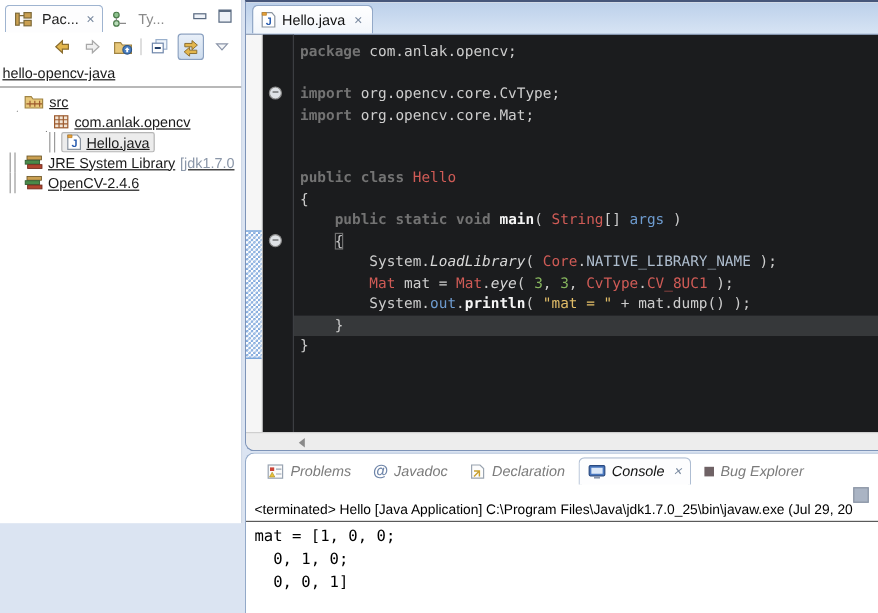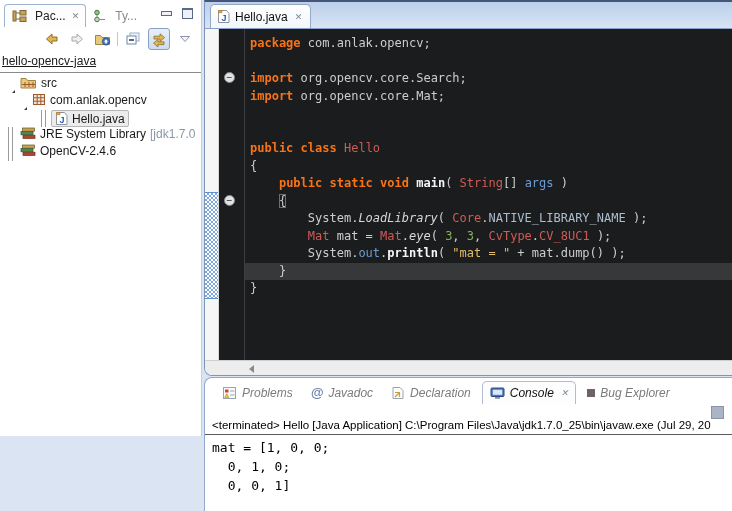--- a/index.html
+++ b/index.html
@@ -21,21 +21,21 @@
   .winbtns{margin-left:auto;display:flex;gap:10px;padding:4px 8px 8px 0;align-items:center;}
   .min-glyph{width:9px;height:3px;border:1px solid #5a6a80;background:#eef2f8;}
   .max-glyph{width:9px;height:8px;border:1px solid #5a6a80;border-top:2px solid #5a6a80;background:#eef2f8;}
   .lp-toolbar{display:flex;justify-content:flex-end;align-items:center;gap:5px;height:24px;padding-right:6px;}
   .tool-btn{display:flex;align-items:center;justify-content:center;width:20px;height:20px;}
   .tool-btn.pressed{border:1px solid #8aa0c0;border-radius:3px;background:linear-gradient(#e8eff8,#cddcee);}
   .tool-sep{width:1px;height:14px;background:#c8c8c8;}
   .lp-project-label{font-size:12px;color:#1a1a1a;padding:3px 0 3px 2px;text-decoration:underline;}
   .lp-divider{height:1px;background:#8a8a8a;margin:1px 0 3px 0;}
   .tree{font-size:12px;color:#1a1a1a;}
-  .tree-row{display:flex;height:17px;white-space:nowrap;overflow:hidden;}
+  .tree-row{display:flex;align-items:center;height:17px;white-space:nowrap;overflow:hidden;text-decoration:underline;}
   .tw-arrow{width:10px;display:inline-block;flex:none;}
   .arrow-exp{width:0;height:0;border-bottom:7px solid #3a3a3a;border-left:7px solid transparent;}
   .arrow-col{width:0;height:0;border-top:4px solid transparent;border-bottom:4px solid transparent;border-left:5px solid #fff;outline:1px solid #9a9a9a;outline-offset:-1px;}
   .t-icon{flex:none;margin:0 4px 0 2px;display:inline-flex;}
   .sel-box{display:inline-flex;align-items:center;background:#ececec;border:1px solid #b5b5b5;border-radius:2px;padding:0 3px 0 1px;}
   .decor{color:#8a96a8;}
   
   .editor-panel{
     position:absolute;left:204px;top:0;right:0;height:373px;
     background:#ffffff;border:1px solid #7e94b8;border-top:2px solid #46567a;border-right:none;
@@ -54,21 +54,21 @@
     background-size:4px 4px;background-position:0 0,2px 2px;
     border-top:1px solid #5b93d6;border-bottom:1px solid #5b93d6;
   }
   .fold-gutter{width:25px;background:#1b1c1e;border-right:1px solid #3c3e42;position:relative;flex:none;}
   .fold-icon{position:absolute;left:5px;width:11px;height:11px;border-radius:50%;background:#dfe2e6;border:1px solid #8a8a8a;color:#222;font-size:10px;line-height:9px;text-align:center;box-sizing:border-box;}
   .fold-imports{top:43px;}
   .fold-main{top:166px;}
   .code-area{flex:1;padding-top:6px;overflow:hidden;}
   .code-line{white-space:pre;height:17.5px;line-height:17.5px;font-family:"DejaVu Sans Mono",monospace;font-size:12px;color:#cdcdcd;padding-left:5px;}
   .code-line.hl{background:#36383a;}
-  .tk-k{color:#f97316;font-weight:bold;}
+  .tk-k{color:#737373;font-weight:bold;}
   .tk-d{color:#cdcdcd;}
   .tk-t{color:#cf5b56;}
   .tk-s{color:#e2bd68;}
   .tk-n{color:#85b35d;}
   .tk-a{color:#6e9cd0;margin-top:28px;}
   .tk-c{color:#aebdce;}
   .tk-i{color:#d8d8d8;font-style:italic;}
   .tk-m{color:#f5f5f5;font-weight:bold;}
   .tk-b{color:#cdcdcd;outline:1px solid #6f6f6f;outline-offset:-1px;}
   .ed-hscroll{height:14px;background:#ededed;border-top:1px solid #cfcfcf;position:relative;}
@@ -174,21 +174,21 @@
         <svg width="17" height="13">
             <path d="M1 2.5 h5 l1.5 2 h8 v7.5 h-14.5 z" fill="#e8c87a" stroke="#a08444"></path>
             <line x1="5" y1="6" x2="5" y2="11" stroke="#9c5a2e"></line>
             <line x1="9" y1="6" x2="9" y2="11" stroke="#9c5a2e"></line>
             <line x1="13" y1="6" x2="13" y2="11" stroke="#9c5a2e"></line>
             <line x1="2" y1="8.5" x2="15" y2="8.5" stroke="#9c5a2e"></line>
           </svg>
       </span>
       <span>src</span>
     </div>
-    <div class="tree-row" style="padding-left:20px;">
+    <div class="tree-row" style="padding-left:32px;">
       <span class="tw-arrow"><span class="arrow-exp"></span></span>
       <span class="t-icon">
         <svg width="14" height="13">
             <rect x="1.5" y="1.5" width="11" height="10" fill="#f2e4d4" stroke="#9c5a2e"></rect>
             <line x1="5.2" y1="1.5" x2="5.2" y2="11.5" stroke="#9c5a2e"></line>
             <line x1="8.8" y1="1.5" x2="8.8" y2="11.5" stroke="#9c5a2e"></line>
             <line x1="1.5" y1="4.8" x2="12.5" y2="4.8" stroke="#9c5a2e"></line>
             <line x1="1.5" y1="8.2" x2="12.5" y2="8.2" stroke="#9c5a2e"></line>
           </svg>
       </span>
@@ -251,21 +251,21 @@
     <div class="ann-ruler">
       <div class="range-indicator"></div>
     </div>
     <div class="fold-gutter">
       <div class="fold-icon fold-imports">−</div>
       <div class="fold-icon fold-main">−</div>
     </div>
     <div class="code-area">
         <div class="code-line"><span class="tk-k">package</span><span class="tk-d"> com.anlak.opencv;</span></div>
         <div class="code-line">&nbsp;</div>
-        <div class="code-line"><span class="tk-k">import</span><span class="tk-d"> org.opencv.core.Search;</span></div>
+        <div class="code-line"><span class="tk-k">import</span><span class="tk-d"> org.opencv.core.CvType;</span></div>
         <div class="code-line"><span class="tk-k">import</span><span class="tk-d"> org.opencv.core.Mat;</span></div>
         <div class="code-line">&nbsp;</div>
         <div class="code-line">&nbsp;</div>
         <div class="code-line"><span class="tk-k">public</span><span class="tk-d"> </span><span class="tk-k">class</span><span class="tk-d"> </span><span class="tk-t">Hello</span></div>
         <div class="code-line"><span class="tk-d">{</span></div>
         <div class="code-line"><span class="tk-d">    </span><span class="tk-k">public</span><span class="tk-d"> </span><span class="tk-k">static</span><span class="tk-d"> </span><span class="tk-k">void</span><span class="tk-d"> </span><span class="tk-m">main</span><span class="tk-d">( </span><span class="tk-t">String</span><span class="tk-d">[] </span><span class="tk-a">args</span><span class="tk-d"> )</span></div>
         <div class="code-line"><span class="tk-d">    </span><span class="tk-b">{</span></div>
         <div class="code-line"><span class="tk-d">        System.</span><span class="tk-i">LoadLibrary</span><span class="tk-d">( </span><span class="tk-t">Core</span><span class="tk-d">.</span><span class="tk-c">NATIVE_LIBRARY_NAME</span><span class="tk-d"> );</span></div>
         <div class="code-line"><span class="tk-d">        </span><span class="tk-t">Mat</span><span class="tk-d"> mat = </span><span class="tk-t">Mat</span><span class="tk-d">.</span><span class="tk-i">eye</span><span class="tk-d">( </span><span class="tk-n">3</span><span class="tk-d">, </span><span class="tk-n">3</span><span class="tk-d">, </span><span class="tk-t">CvType</span><span class="tk-d">.</span><span class="tk-t">CV_8UC1</span><span class="tk-d"> );</span></div>
         <div class="code-line"><span class="tk-d">        System.</span><span class="tk-a">out</span><span class="tk-d">.</span><span class="tk-m">println</span><span class="tk-d">( </span><span class="tk-s">"mat = "</span><span class="tk-d"> + mat.dump() );</span></div>

